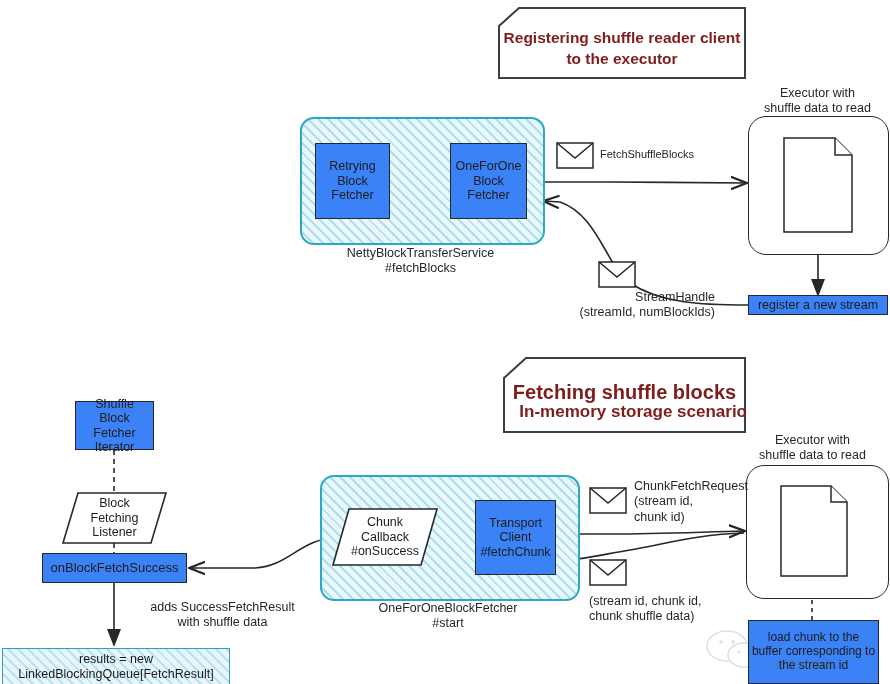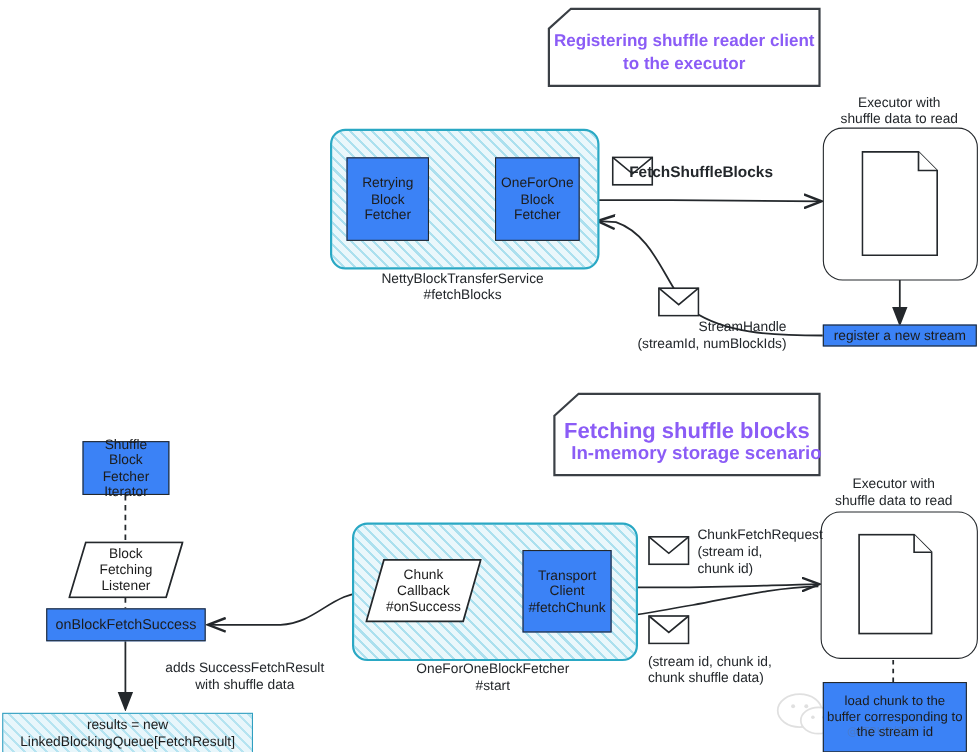--- a/index.html
+++ b/index.html
@@ -9,21 +9,21 @@
   svg.layer{position:absolute;left:0;top:0;width:890px;height:684px;pointer-events:none;}
 
   .node{position:absolute;box-sizing:border-box;display:flex;align-items:center;
         justify-content:center;text-align:center;line-height:1.16;}
   .rect{border:1.6px solid #24282c;background:#3b82f6;}
   .label{position:absolute;text-align:center;line-height:1.2;color:#23272b;}
 
   
   .banner{position:absolute;}
   .banner .txt{position:absolute;left:0;right:0;text-align:center;font-weight:bold;
-               color:#8b5cf6;line-height:1.25;}
+               color:#7f1d1d;line-height:1.25;}
 
   
   .group{position:absolute;border:2px solid #2aa8c4;border-radius:14px;
          background-color:#eaf7fb;}
   .group .hatch{position:absolute;inset:0;border-radius:12px;
       background-image:repeating-linear-gradient(45deg,
         rgba(120,205,228,.55) 0 2px, rgba(255,255,255,0) 2px 7px);}
   .grouplabel{position:absolute;text-align:center;line-height:1.2;color:#23272b;}
 
   .exec{position:absolute;border:1.8px solid #24282c;border-radius:18px;background:#fff;}
@@ -137,21 +137,21 @@
   <div class="node rect" style="left:748px;top:295px;width:140px;height:20px;font-size:12.5px;">
     <span>register a new stream</span>
   </div>
 
   <div class="env" style="left:556px;top:142px;width:38px;height:27px;">
     <svg width="38" height="27" viewBox="0 0 38 27">
       <rect x="1" y="1" width="36" height="25" fill="#ffffff" stroke="#24282c" stroke-width="1.5"></rect>
       <path d="M1,1 L19,16 L37,1" fill="none" stroke="#24282c" stroke-width="1.5"></path>
     </svg>
   </div>
-  <div class="msg" style="left:572px;top:148px;width:180px;font-size:14px;font-weight:bold;">
+  <div class="msg" style="left:600px;top:148px;width:180px;font-size:11px;">
     <div>FetchShuffleBlocks</div>
   </div>
 
   <div class="env" style="left:598px;top:261px;width:38px;height:27px;">
     <svg width="38" height="27" viewBox="0 0 38 27">
       <rect x="1" y="1" width="36" height="25" fill="#ffffff" stroke="#24282c" stroke-width="1.5"></rect>
       <path d="M1,1 L19,16 L37,1" fill="none" stroke="#24282c" stroke-width="1.5"></path>
     </svg>
   </div>
   <div class="msg" style="left:520px;top:290px;width:195px;font-size:12.5px;text-align:right;">

